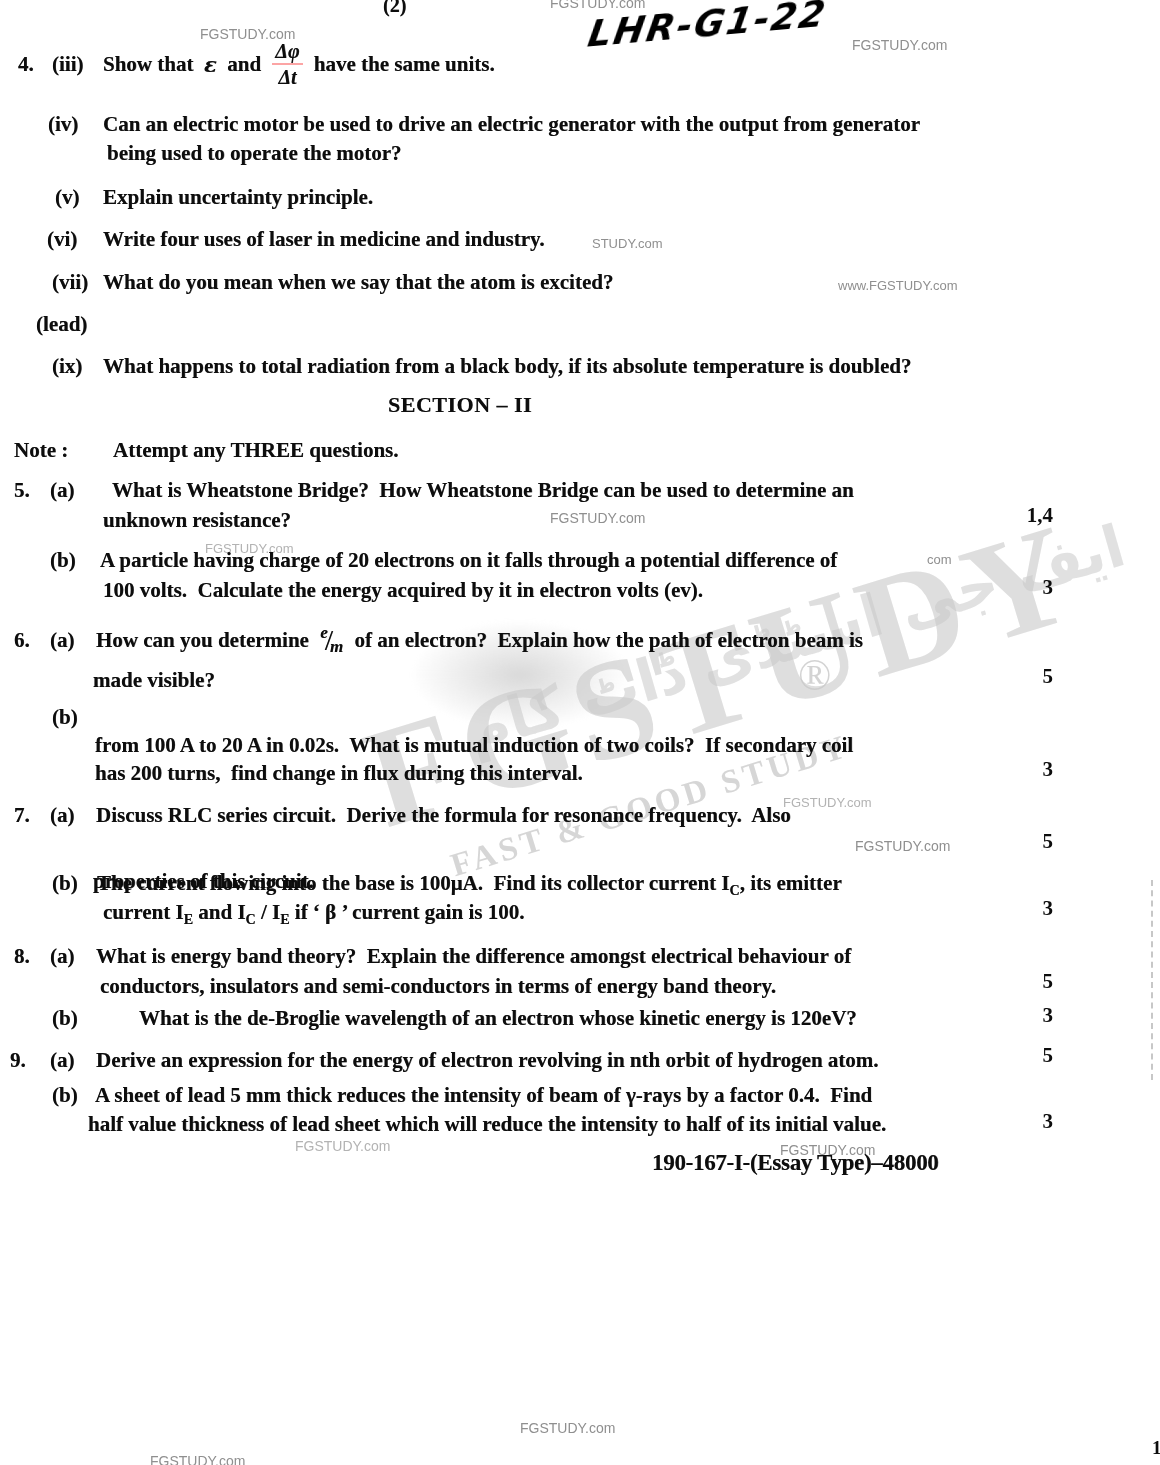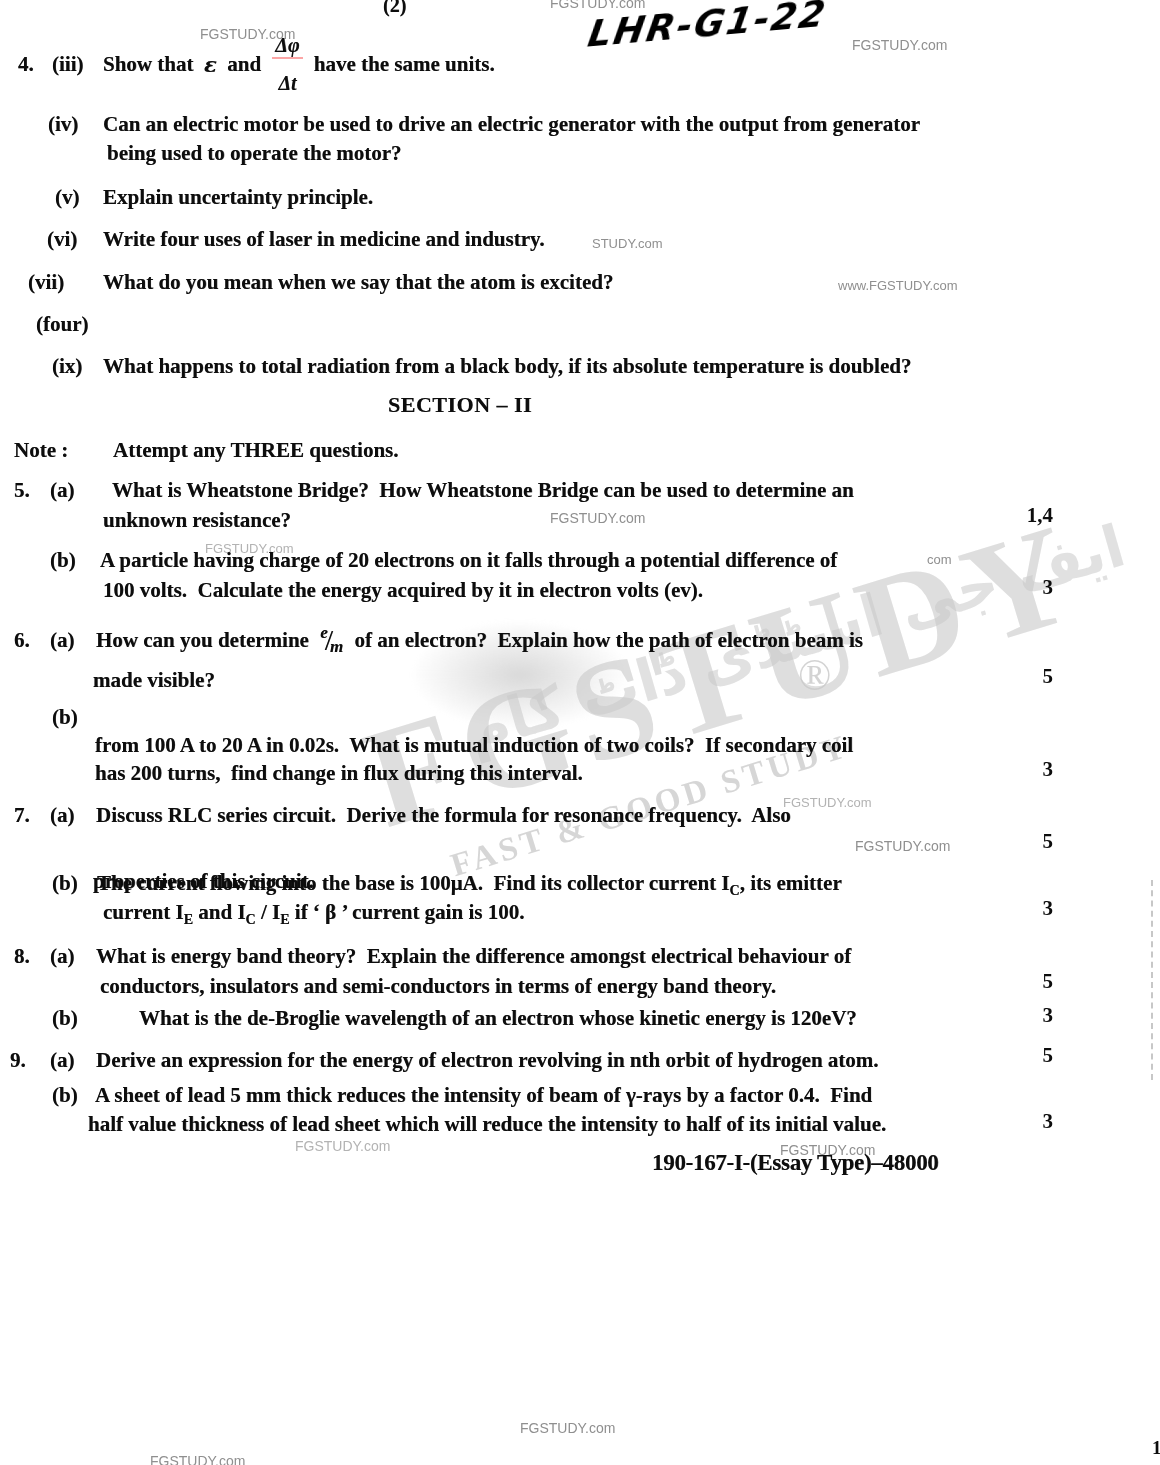--- a/index.html
+++ b/index.html
@@ -18,21 +18,21 @@
   .qn{display:inline-block;}
   .marks{position:absolute;left:1003px;width:50px;text-align:right;
          font-size:21px;font-weight:bold;z-index:3;}
   .wm{position:absolute;color:#8f8f8f;font-size:14px;font-weight:normal;
       font-family:"Liberation Sans",sans-serif;white-space:pre;z-index:2;}
   .wm.faint{color:#b3b3b3;}
   
   .frac{display:inline-flex;flex-direction:column;align-items:center;
         font-style:italic;line-height:1.05;font-size:20px;margin:0 6px;}
   .frac .num{padding:0 3px 1px;border-bottom:2px solid #fca5a5;}
-  .frac .den{padding-top:14px;}
+  .frac .den{padding-top:2px;}
   
   .emfrac{display:inline-flex;align-items:center;font-style:italic;margin:0 6px;}
   .emfrac .emn{position:relative;top:-7px;font-size:17px;}
   .emfrac .ems{font-size:30px;font-style:normal;margin:0 -3px;font-weight:normal;}
   .emfrac .emd{position:relative;top:7px;font-size:17px;}
   sub.sb{font-size:14px;line-height:0;}
   .eps{font-style:italic;font-family:"DejaVu Serif",serif;}
   
   .hand{position:absolute;left:588px;top:2px;z-index:4;
         font-family:"DejaVu Sans",sans-serif;font-weight:900;font-style:italic;
@@ -90,25 +90,25 @@
   <div class="t" style="left:103px;top:112px;">Can an electric motor be used to drive an electric generator with the output from generator</div>
   <div class="t" style="left:107px;top:141px;">being used to operate the motor?</div>
 
   <div class="t" style="left:55px;top:185px;">(v)</div>
   <div class="t" style="left:103px;top:185px;">Explain uncertainty principle.</div>
 
   <div class="t" style="left:47px;top:227px;">(vi)</div>
   <div class="t" style="left:103px;top:227px;">Write four uses of laser in medicine and industry.</div>
   <div class="wm" style="left:592px;top:236px;font-size:13px;">STUDY.com</div>
 
-  <div class="t" style="left:28px;top:270px;">(vii)</div>
+  <div class="t" style="left:52px;top:270px;">(vii)</div>
   <div class="t" style="left:103px;top:270px;">What do you mean when we say that the atom is excited?</div>
   <div class="wm" style="left:838px;top:278px;font-size:13px;">www.FGSTUDY.com</div>
 
-  <div class="t" style="left:36px;top:312px;">(four)</div>
+  <div class="t" style="left:36px;top:312px;">(lead)</div>
 
   <div class="t" style="left:52px;top:354px;">(ix)</div>
   <div class="t" style="left:103px;top:354px;">What happens to total radiation from a black body, if its absolute temperature is doubled?</div>
 
   <div class="t" style="left:388px;top:392px;font-size:22px;letter-spacing:.5px;">SECTION – II</div>
   <div class="t" style="left:14px;top:438px;">Note :</div>
   <div class="t" style="left:113px;top:438px;">Attempt any THREE questions.</div>
 
   <div class="t" style="left:14px;top:478px;">5.</div>
   <div class="t" style="left:50px;top:478px;">(a)</div>

